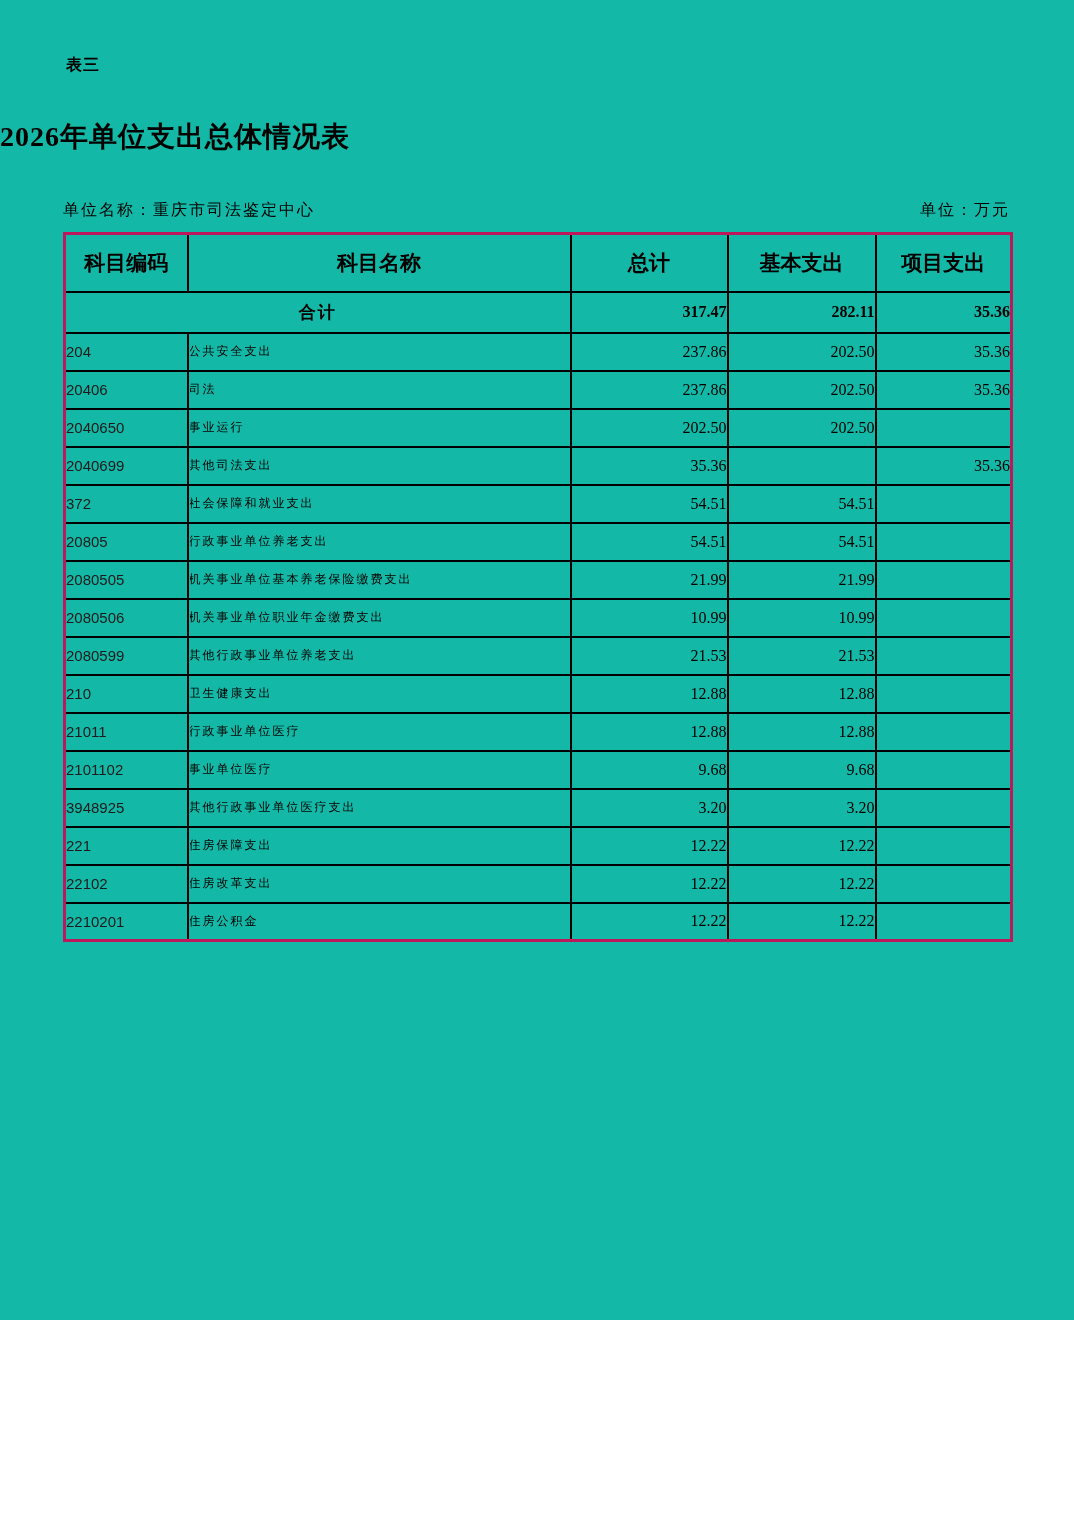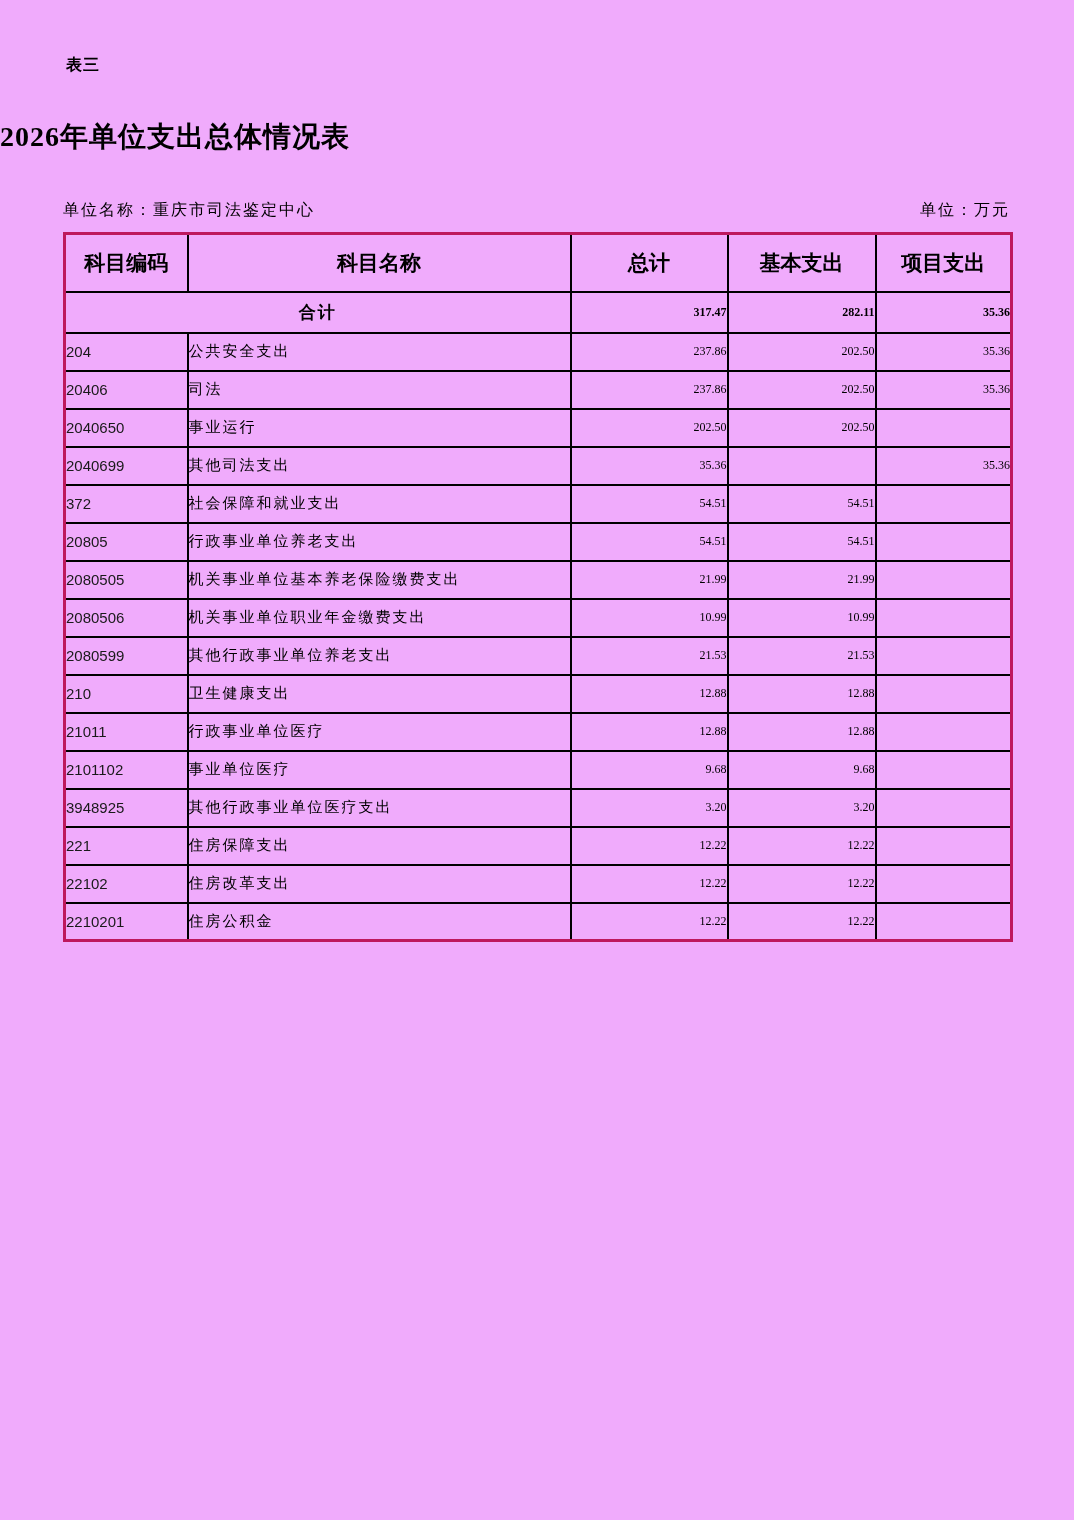--- a/index.html
+++ b/index.html
@@ -1,20 +1,20 @@
 <!DOCTYPE html>
 <html><head>
 <meta charset="utf-8">
 <style>
   html, body { margin: 0; padding: 0; background: #ffffff; }
   .page {
     position: relative;
     width: 1074px;
-    height: 1520px;
-    background: #f0abfc;
+    height: 1320px;
+    background: #14b8a6;
     color: #000;
     font-family: "Liberation Serif", serif;
     overflow: hidden;
   }
   .table-label {
     position: absolute;
     left: 66px; top: 55px;
     font-family: "Liberation Sans", sans-serif;
     font-weight: bold;
     font-size: 16px;
@@ -69,27 +69,28 @@
     letter-spacing: 2px;
   }
   tr.data-row { height: 38px; padding-left: 7px; }
   tr.data-row td { vertical-align: middle; }
   td.code-cell {
     font-family: "Liberation Sans", sans-serif;
     font-size: 15px;
     color: #1a1a1a;
   }
   td.name-cell {
-    font-size: 15px;
+    font-size: 12px;
     letter-spacing: 2px;
+    border-radius: 18px;
   }
   td.num-cell {
     text-align: right;
     padding-right: 8px;
-    font-size: 12px;
+    font-size: 16px;
   }
   .lv0 { padding-left: 5px; }
   .lv1 { padding-left: 12px; }
   .lv2 { padding-left: 19px; }
 </style>
 </head>
 <body>
 
 <div class="page">
 

